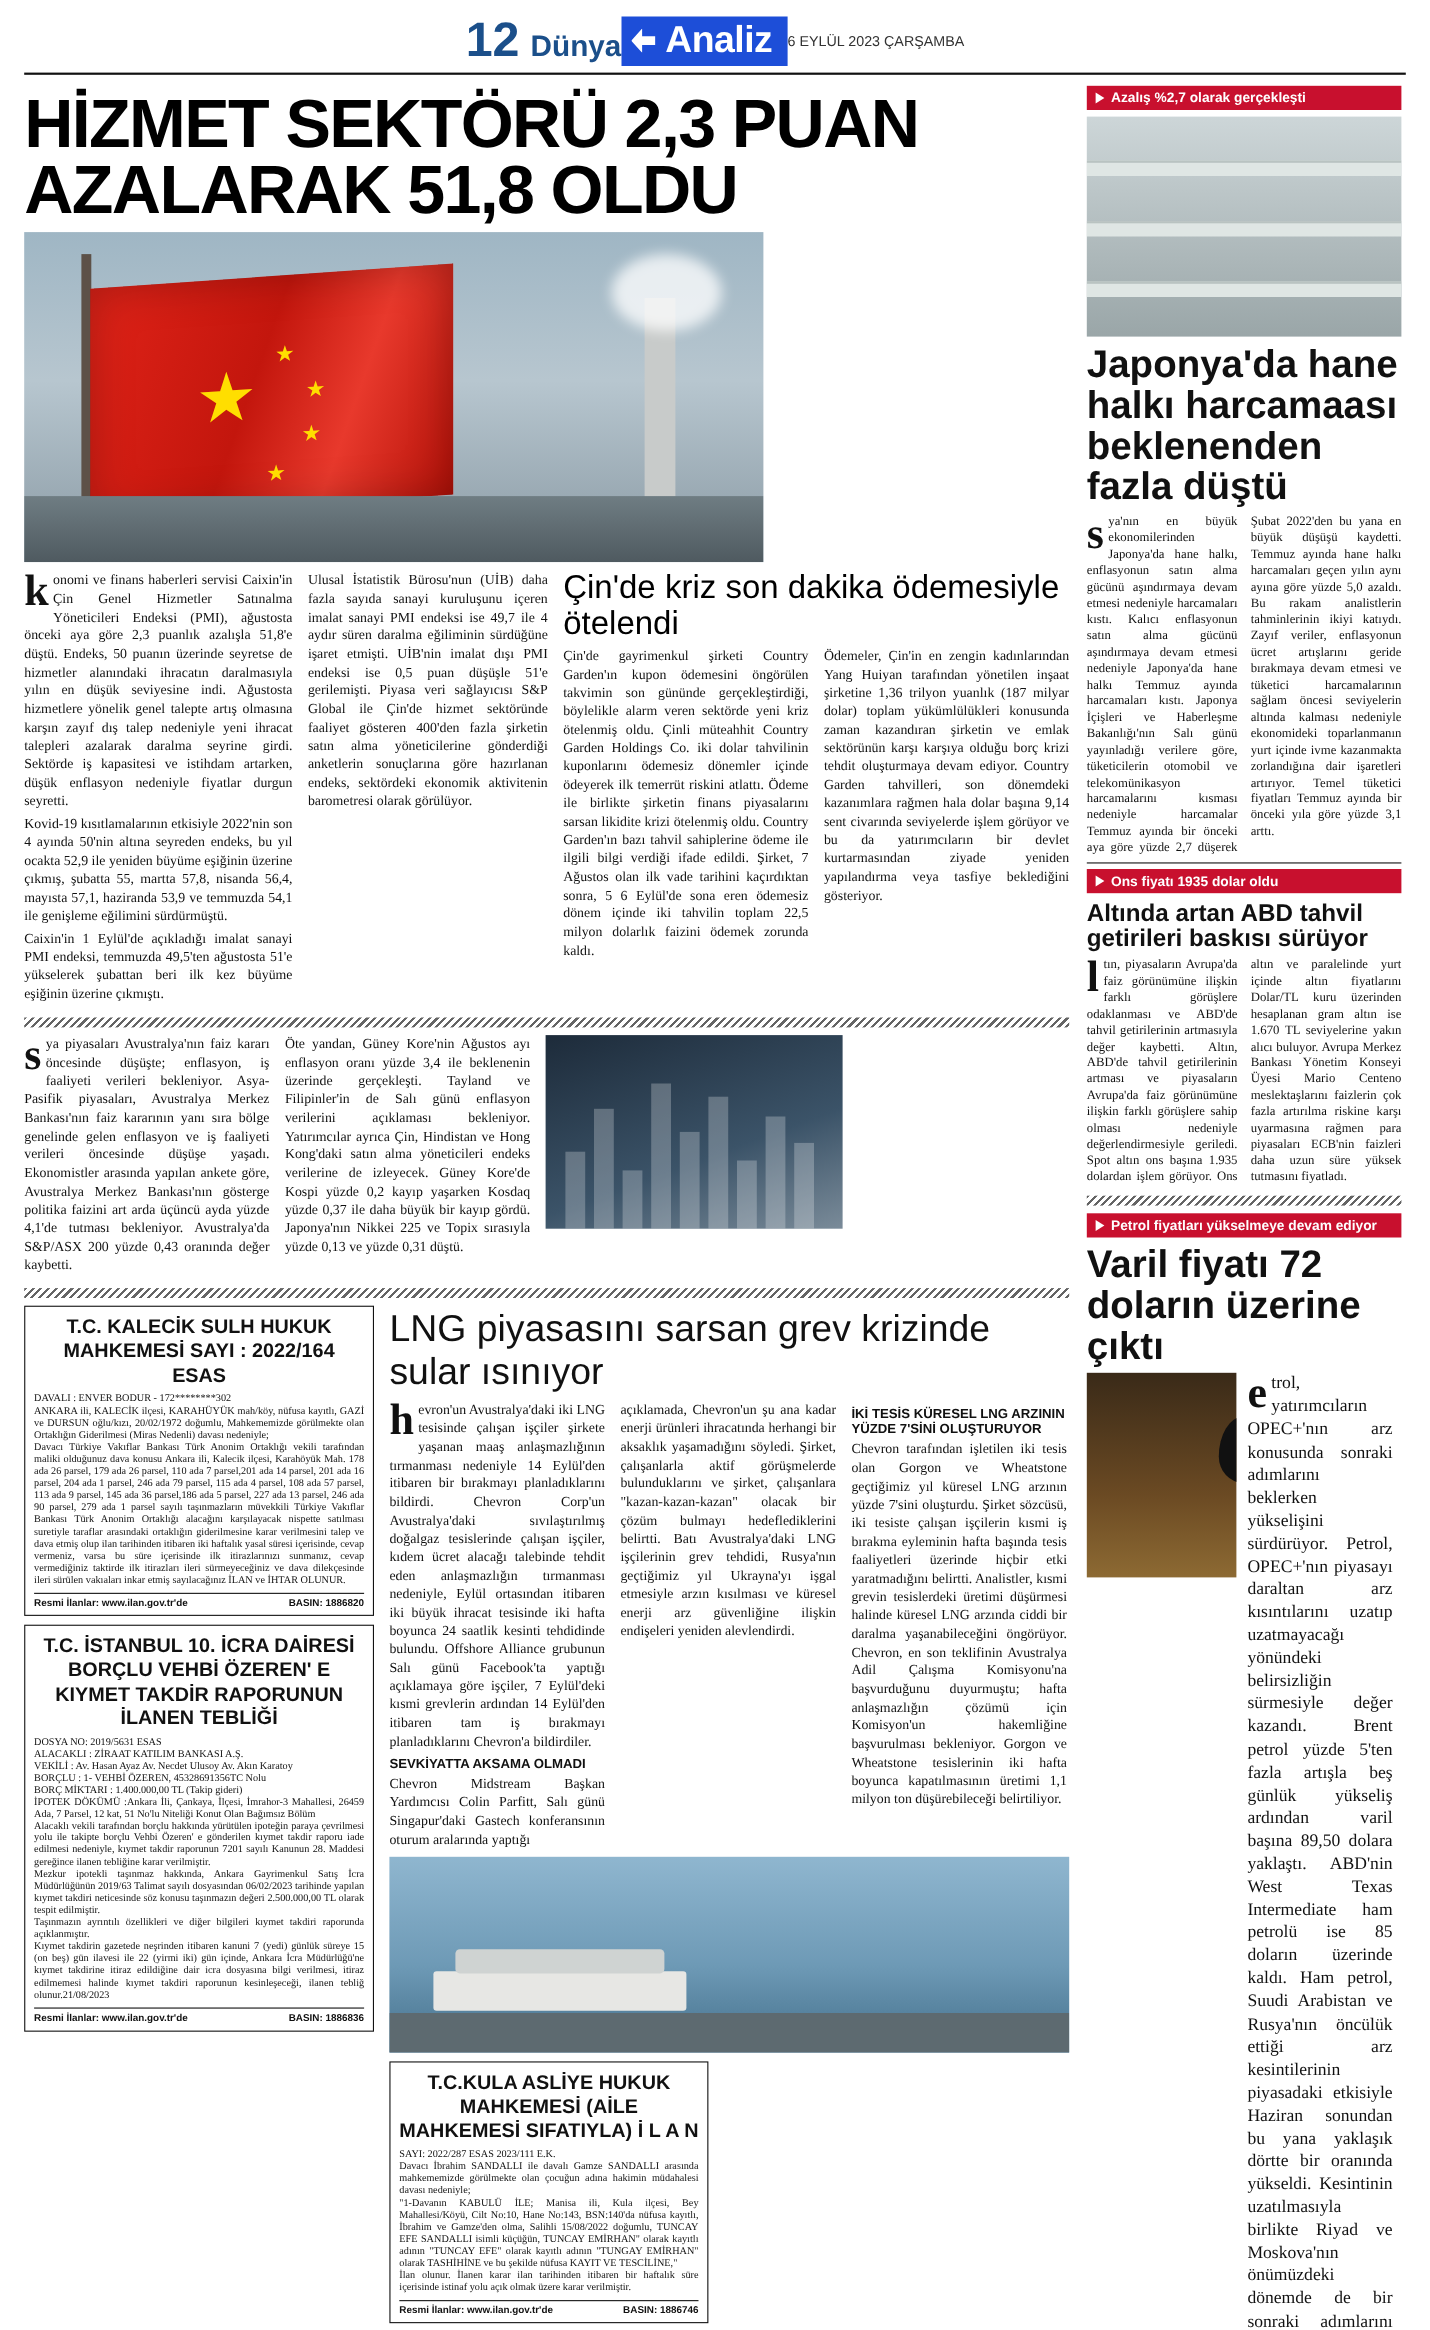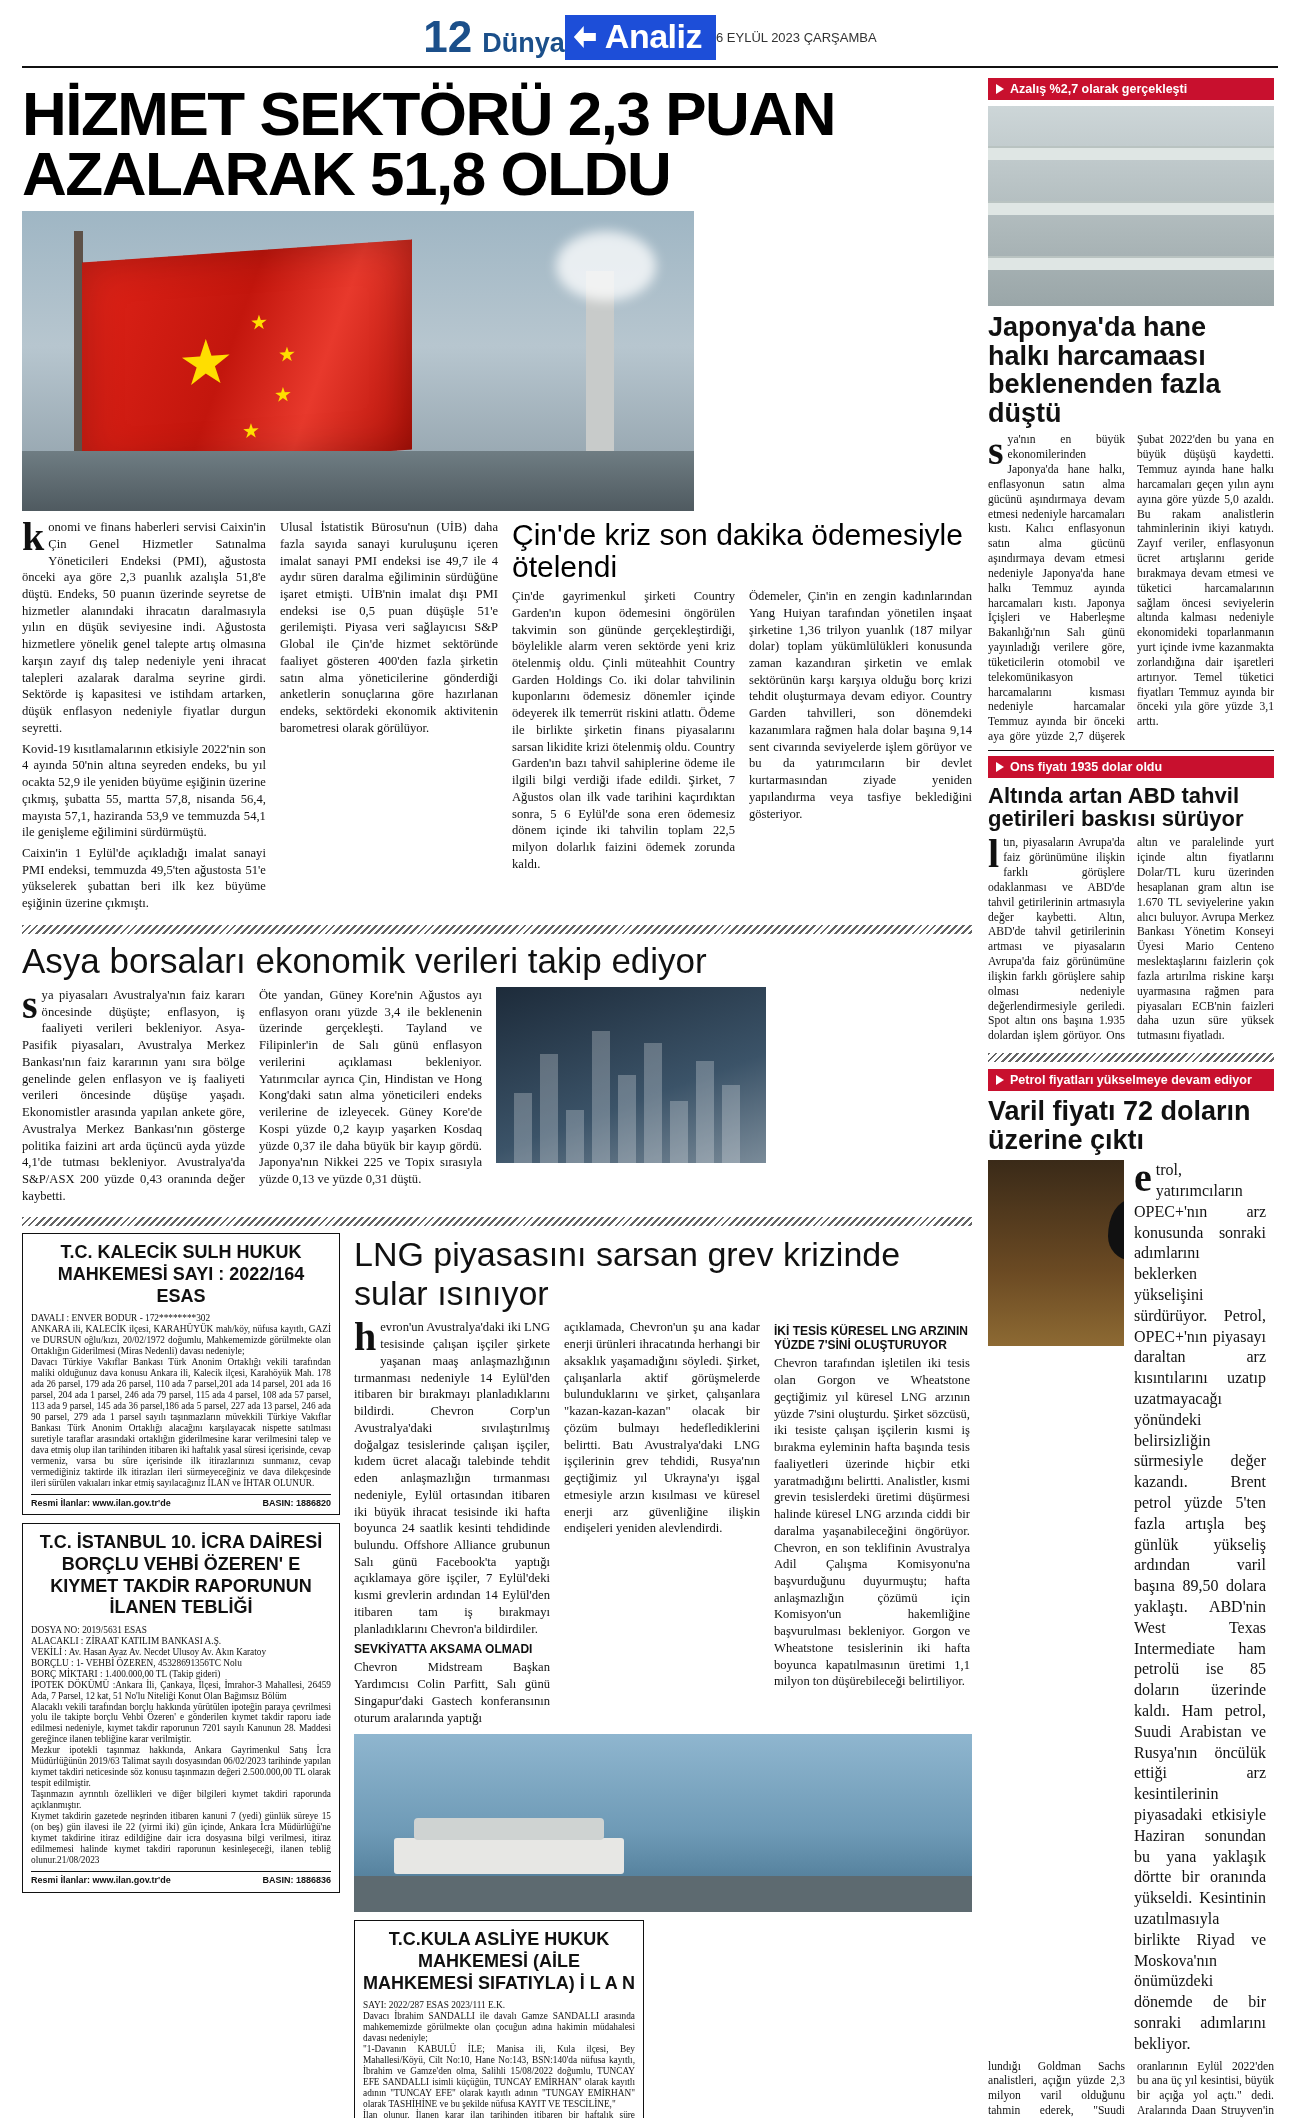--- a/index.html
+++ b/index.html
@@ -96,21 +96,21 @@
 
   
   .tag {
     display:flex; align-items:center; gap:6px;
     background:#c8102e; color:#fff; font-family:"Liberation Sans", sans-serif;
     font-size:12.5px; font-weight:bold; padding:4px 8px; margin-bottom:6px;
   }
   .tag .tri { width:0;height:0;border-left:8px solid #fff;border-top:5px solid transparent;border-bottom:5px solid transparent; }
   .rail-img { width:100%; height:200px; background:linear-gradient(180deg,#cdd6d8,#9aa6a8); position:relative; overflow:hidden; margin-bottom:7px;}
   .shelf { position:absolute; left:0; right:0; height:14px; background:#dfe6e4; border-top:2px solid #b9c3c1; }
-  .rail-title { font-family:"Liberation Sans", sans-serif; font-size:27px; line-height:1.06; margin:2px 0 6px 0; }
+  .rail-title { font-family:"Liberation Sans", sans-serif; font-size:35px; line-height:1.06; margin:2px 0 6px 0; }
   .rail-title.sm { font-size:22px; }
   .rail-text { font-size:16px; line-height:1.3; text-align:justify; column-count:1; }
   .rail-2col { column-count:2; column-gap:12px; font-size:11.6px; line-height:1.28; text-align:justify; }
 
   
   .asia-img { width:270px; height:176px; background:linear-gradient(160deg,#1d2b3a,#3b5368 60%,#7a8b99); position:relative; overflow:hidden;}
   .asia-img .bar { position:absolute; bottom:0; width:18px; background:rgba(255,255,255,.25); }
 
   
   .legal {
@@ -187,21 +187,20 @@
           <h2 class="inner-headline">Çin'de kriz son dakika ödemesiyle ötelendi</h2>
           <div style="display:flex; gap:14px;">
             <div class="col-text" style="width:223px;">Çin'de gayrimenkul şirketi Country Garden'ın kupon ödemesini öngörülen takvimin son gününde gerçekleştirdiği, böylelikle alarm veren sektörde yeni kriz ötelenmiş oldu. Çinli müteahhit Country Garden Holdings Co. iki dolar tahvilinin kuponlarını ödemesiz dönemler içinde ödeyerek ilk temerrüt riskini atlattı. Ödeme ile birlikte şirketin finans piyasalarını sarsan likidite krizi ötelenmiş oldu. Country Garden'ın bazı tahvil sahiplerine ödeme ile ilgili bilgi verdiği ifade edildi. Şirket, 7 Ağustos olan ilk vade tarihini kaçırdıktan sonra, 5 6 Eylül'de sona eren ödemesiz dönem içinde iki tahvilin toplam 22,5 milyon dolarlık faizini ödemek zorunda kaldı.</div>
             <div class="col-text" style="width:223px;">Ödemeler, Çin'in en zengin kadınlarından Yang Huiyan tarafından yönetilen inşaat şirketine 1,36 trilyon yuanlık (187 milyar dolar) toplam yükümlülükleri konusunda zaman kazandıran şirketin ve emlak sektörünün karşı karşıya olduğu borç krizi tehdit oluşturmaya devam ediyor. Country Garden tahvilleri, son dönemdeki kazanımlara rağmen hala dolar başına 9,14 sent civarında seviyelerde işlem görüyor ve bu da yatırımcıların bir devlet kurtarmasından ziyade yeniden yapılandırma veya tasfiye beklediğini gösteriyor.</div>
           </div>
         </div>
       </div>
 
       <div class="squiggle"></div>
 
-      <h2 class="section-title big">Asya borsaları ekonomik verileri takip ediyor</h2>
       <div style="display:flex; gap:14px;">
         <div class="col-text" style="width:223px;">
           <p class="dropcap">sya piyasaları Avustralya'nın faiz kararı öncesinde düşüşte; enflasyon, iş faaliyeti verileri bekleniyor. Asya-Pasifik piyasaları, Avustralya Merkez Bankası'nın faiz kararının yanı sıra bölge genelinde gelen enflasyon ve iş faaliyeti verileri öncesinde düşüşe yaşadı. Ekonomistler arasında yapılan ankete göre, Avustralya Merkez Bankası'nın gösterge politika faizini art arda üçüncü ayda yüzde 4,1'de tutması bekleniyor. Avustralya'da S&amp;P/ASX 200 yüzde 0,43 oranında değer kaybetti.</p>
         </div>
         <div class="col-text" style="width:223px;">Öte yandan, Güney Kore'nin Ağustos ayı enflasyon oranı yüzde 3,4 ile beklenenin üzerinde gerçekleşti. Tayland ve Filipinler'in de Salı günü enflasyon verilerini açıklaması bekleniyor. Yatırımcılar ayrıca Çin, Hindistan ve Hong Kong'daki satın alma yöneticileri endeks verilerine de izleyecek. Güney Kore'de Kospi yüzde 0,2 kayıp yaşarken Kosdaq yüzde 0,37 ile daha büyük bir kayıp gördü. Japonya'nın Nikkei 225 ve Topix sırasıyla yüzde 0,13 ve yüzde 0,31 düştü.</div>
         <div class="asia-img">
           <div class="bar" style="left:18px;height:40%"></div>
           <div class="bar" style="left:44px;height:62%"></div>
           <div class="bar" style="left:70px;height:30%"></div>
           <div class="bar" style="left:96px;height:75%"></div>

